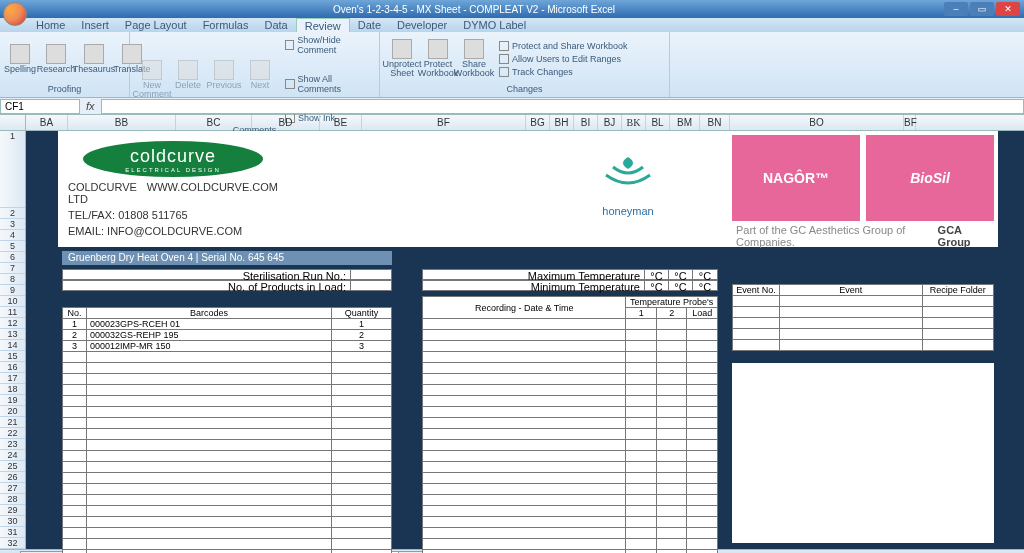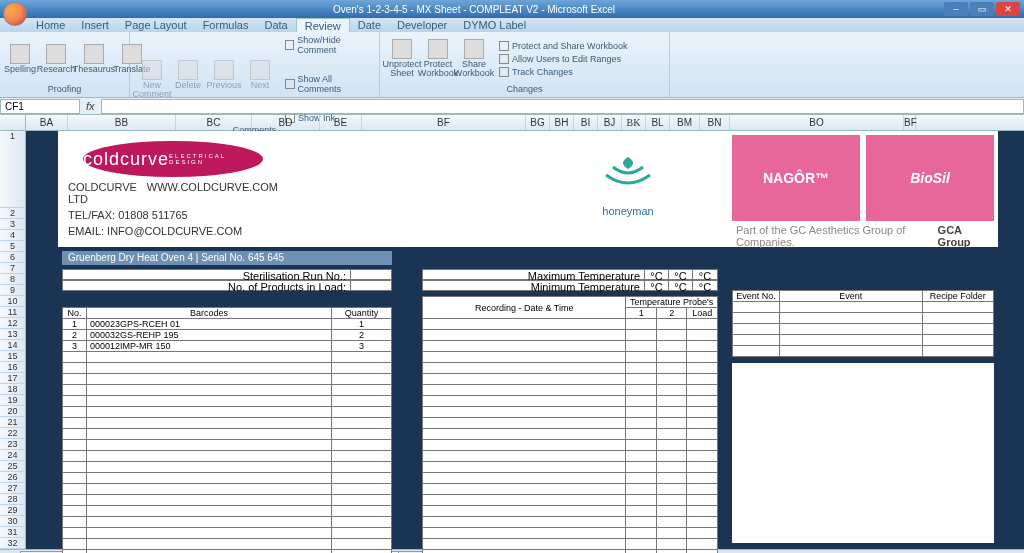--- a/index.html
+++ b/index.html
@@ -30,21 +30,21 @@
 .colheads{height:16px;background:linear-gradient(#f4f8fb,#dce8f4);display:flex;border-bottom:1px solid #9bb}
 .rowheadcol{width:26px;background:linear-gradient(#f4f8fb,#dce8f4);border-right:1px solid #9bb}
 .ch{border-right:1px solid #c0d4e8;text-align:center;font-size:10px;color:#333;line-height:16px}
 .sheet-area{position:relative;height:418px;display:flex;background:#1a3553}
 .rowheads{width:26px;display:flex;flex-direction:column;background:linear-gradient(90deg,#f4f8fb,#dce8f4);border-right:1px solid #9bb}
 .rh{height:11px;border-bottom:1px solid #c0d4e8;text-align:center;font-size:9px;color:#333;line-height:11px}
 .rh.tall{height:116px}
 .content{flex:1;position:relative;background:#1a3553}
 .banner{position:absolute;left:32px;top:0;width:940px;height:116px;background:#fff;display:flex}
 .logo-cold{width:230px;padding:10px;display:flex;flex-direction:column;align-items:center}
-.cold-oval{width:180px;height:62px;background:#be185d;border-radius:50%;display:flex;flex-direction:row;align-items:center;justify-content:center;color:#fff}
+.cold-oval{width:180px;height:62px;background:#15803d;border-radius:50%;display:flex;flex-direction:column;align-items:center;justify-content:center;color:#fff}
 .cold-oval .t1{font-size:18px;letter-spacing:1px}
 .cold-oval .t2{font-size:6px;letter-spacing:2px}
 .cold-info{font-size:6px;color:#333;margin-top:4px;width:100%;display:flex;justify-content:space-between}
 .logo-honey{flex:1;display:flex;align-items:center;justify-content:flex-end}
 .honey-svg{width:200px;height:80px}
 .logo-right{width:270px;display:flex;flex-direction:column}
 .nagor-row{flex:1;display:flex;gap:6px;padding:4px}
 .pink{flex:1;background:#e8679a;display:flex;align-items:center;justify-content:center;color:#fff;font-size:14px;font-weight:bold}
 .gca{height:22px;display:flex;align-items:center;justify-content:space-between;padding:0 8px;font-size:7px;color:#888}
 .label-bar{position:absolute;left:36px;top:120px;width:330px;height:14px;background:#6e91b3;color:#fff;font-size:10px;line-height:14px;padding-left:6px}
@@ -548,21 +548,21 @@
             </tr>
             <tr>
               <td>&nbsp;</td>
               <td></td>
               <td></td>
               <td></td>
             </tr>
           </tbody>
         </table>
       </div>
-    <div class="tbl" id="tbl-event" style="left:706px;top:159px;width:262px">
+    <div class="tbl" id="tbl-event" style="left:706px;top:153px;width:262px">
         <table>
           <tbody>
             <tr>
               <th style="width:46px">Event No.</th>
               <th style="width:140px">Event</th>
               <th style="width:70px">Recipe Folder</th>
             </tr>
             <tr>
               <td>&nbsp;</td>
               <td></td>

